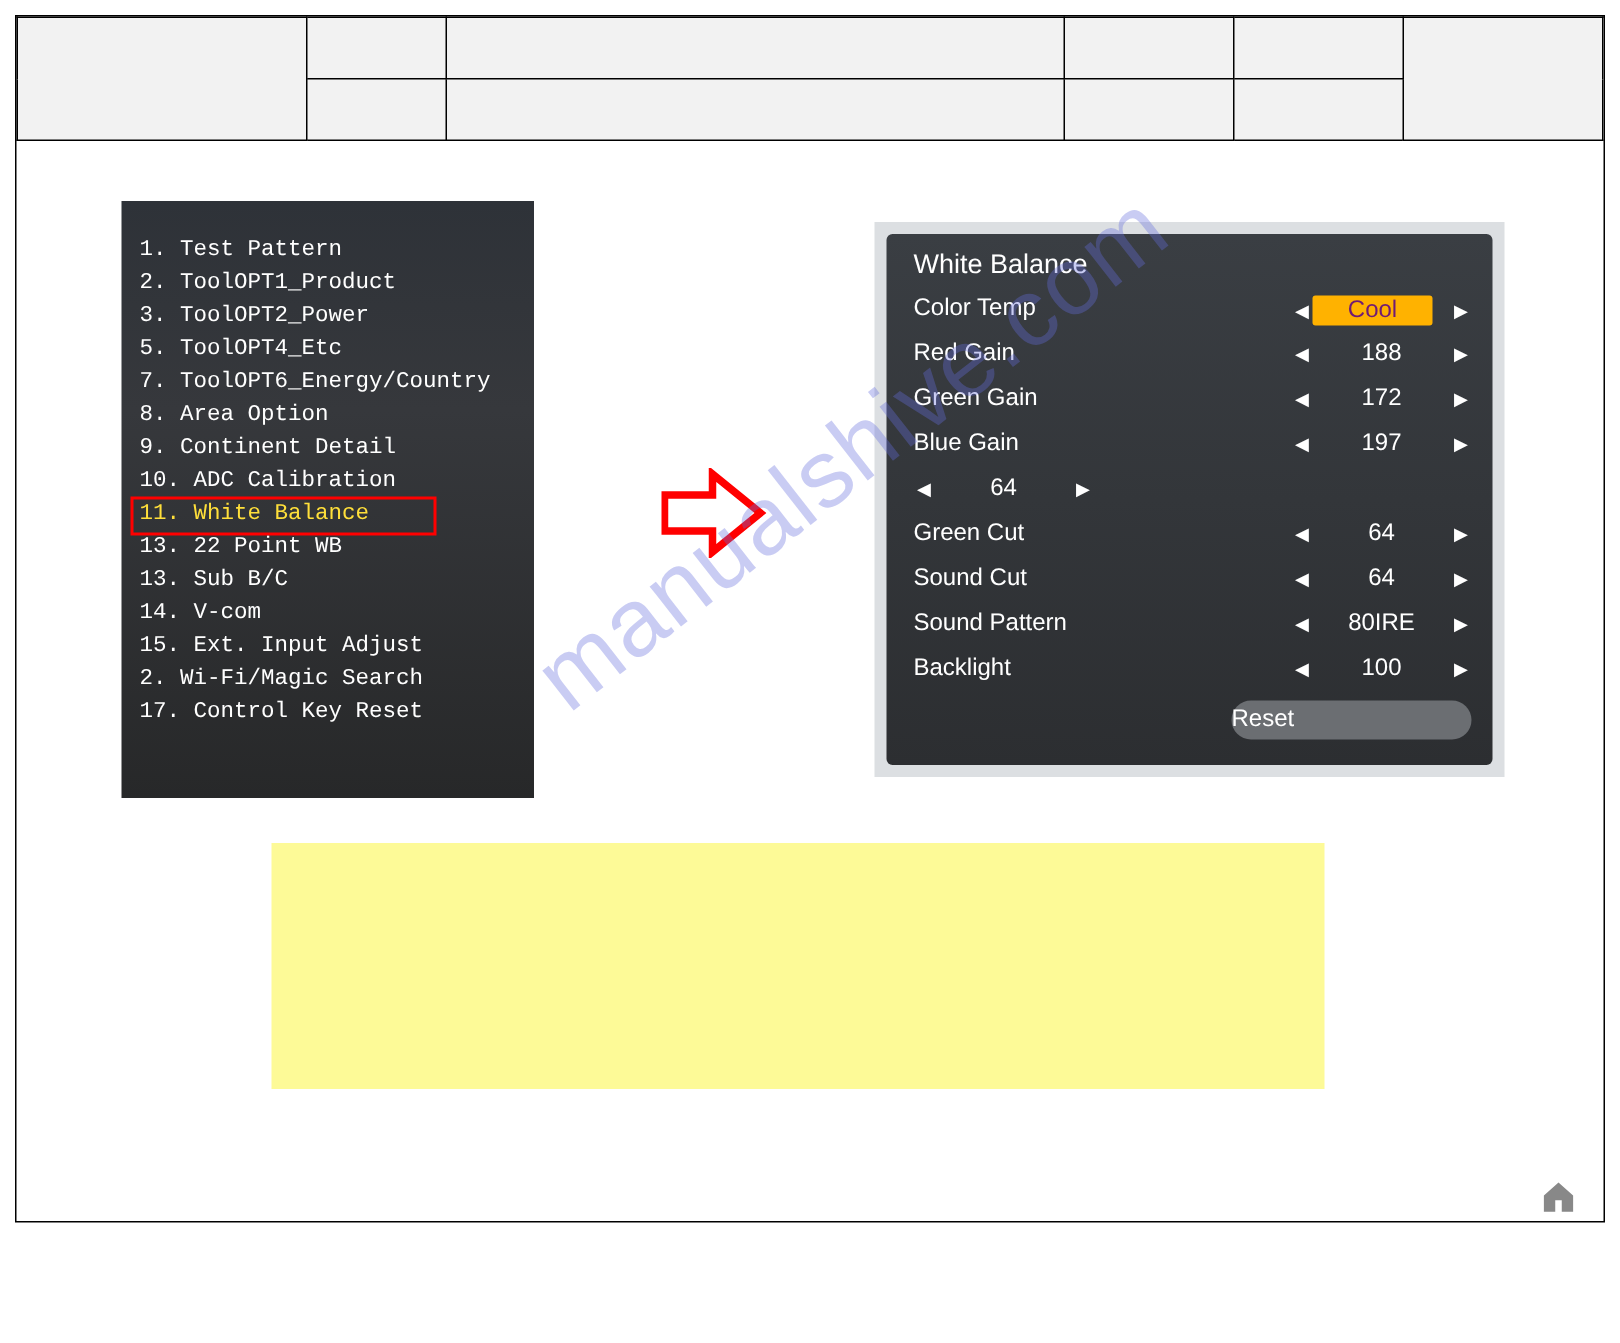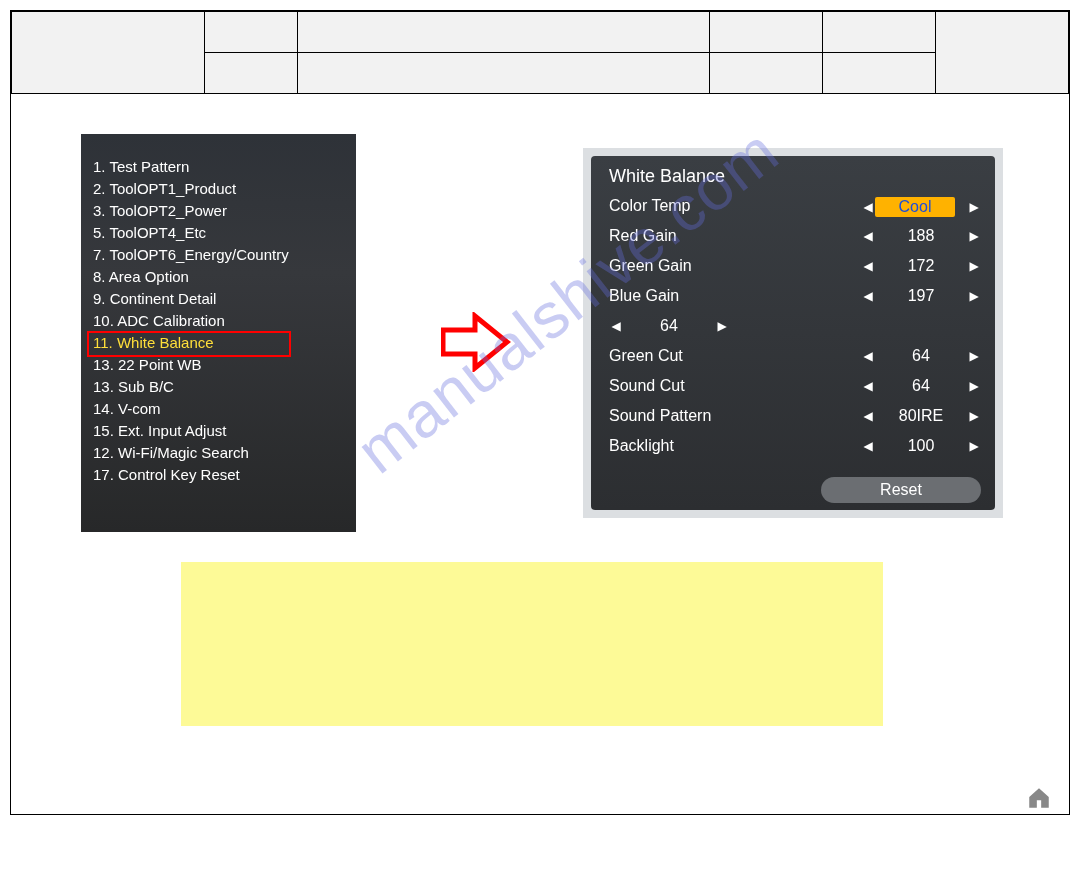--- a/index.html
+++ b/index.html
@@ -40,21 +40,21 @@
   }
   
   .left-screen {
     position: absolute;
     left: 70px;
     top: 40px;
     width: 275px;
     height: 398px;
     background: linear-gradient(to bottom, #2e3238 0%, #36383c 35%, #272829 100%);
     color: #fff;
-    font-family: Liberation Sans, sans-serif;
+    font-family: Liberation Mono, monospace;
     font-size: 15px;
     line-height: 22px;
     box-sizing: border-box;
     padding: 22px 8px 0 12px;
     overflow: hidden;
   }
   .left-screen .row {
     white-space: nowrap;
     position: relative;
     height: 22px;
@@ -126,34 +126,34 @@
     width: 14px;
     text-align: center;
     color: #fff;
   }
   .wb-val {
     flex: 1;
     text-align: center;
   }
   .cool-badge {
     background: #ffb200;
-    color: #1d4ed8;
+    color: #701a75;
     border-radius: 2px;
     padding: 1px 0;
     width: 80px;
     text-align: center;
   }
   .reset-btn {
-    margin-top: 10px;
+    margin-top: 0;
     margin-left: auto;
     width: 160px;
     height: 26px;
     background: #6b6e72;
     border-radius: 13px;
-    text-align: center;
+    text-align: left;
     line-height: 26px;
     font-size: 16px;
     color: #fff;
   }
   
   .note-box {
     position: absolute;
     left: 170px;
     top: 468px;
     width: 702px;
@@ -215,21 +215,21 @@
         <div class="row">5. ToolOPT4_Etc</div>
         <div class="row">7. ToolOPT6_Energy/Country</div>
         <div class="row">8. Area Option</div>
         <div class="row">9. Continent Detail</div>
         <div class="row">10. ADC Calibration</div>
         <div class="row sel">11. White Balance<div class="sel-box"></div></div>
         <div class="row">13. 22 Point WB</div>
         <div class="row">13. Sub B/C</div>
         <div class="row">14. V-com</div>
         <div class="row">15. Ext. Input Adjust</div>
-        <div class="row">12. Wi-Fi/Magic Search</div>
+        <div class="row">2. Wi-Fi/Magic Search</div>
         <div class="row">17. Control Key Reset</div>
       </div>
 
     <svg class="arrow" viewBox="0 0 70 60">
       <polygon points="2,18 34,18 34,4 66,30 34,56 34,42 2,42" fill="none" stroke="#ff0000" stroke-width="5" stroke-linejoin="miter"></polygon>
     </svg>
 
     <div class="right-screen">
       <div class="right-inner">
         <div class="right-title">White Balance</div>

